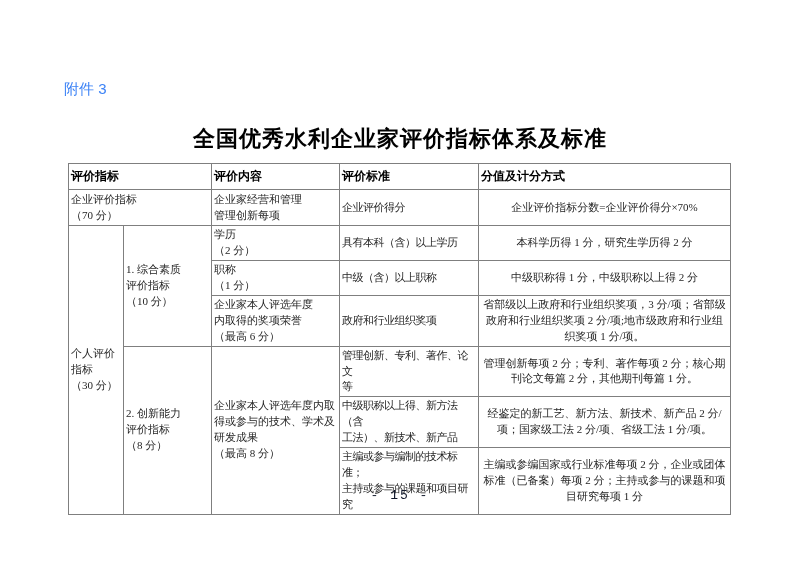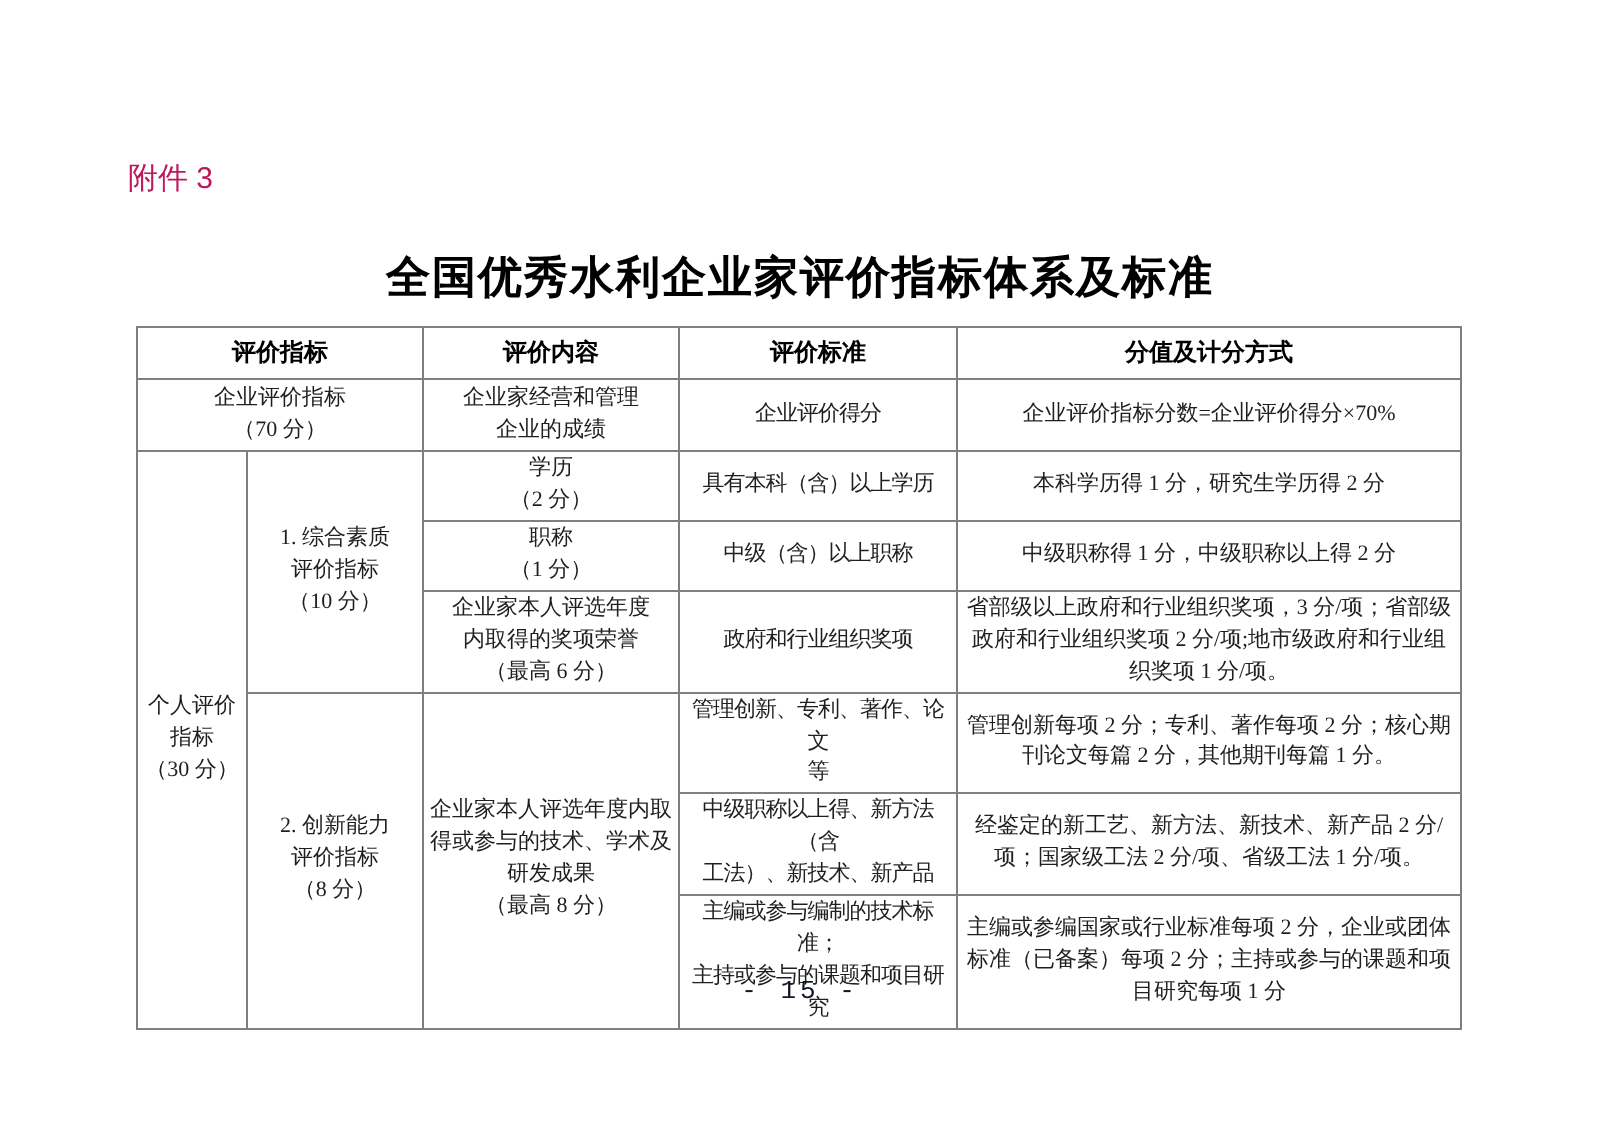--- a/index.html
+++ b/index.html
@@ -4,35 +4,35 @@
 <style>
   html,body{margin:0;padding:0;}
   body{
     width:800px;height:565px;background:#ffffff;position:relative;
     font-family:"Liberation Serif","DejaVu Serif",serif;color:#1a1a1a;
     overflow:hidden;
   }
   .attachment-label{
     position:absolute;left:64px;top:80px;
     font-size:15px;font-family:"Liberation Sans","DejaVu Sans",sans-serif;
-    color:#be185d;
+    color:#3b82f6;
   }
   .doc-title{
     position:absolute;left:0;right:0;top:124px;text-align:center;
     font-size:22px;font-weight:bold;letter-spacing:1px;color:#000;
     font-family:"Liberation Serif","DejaVu Serif",serif;
   }
   table.eval-table{
     position:absolute;left:68px;top:163px;width:662px;
     border-collapse:collapse;table-layout:fixed;
   }
   .eval-table td{
     border:1px solid #7f7f7f;
     font-size:11px;line-height:1.45;
-    text-align:center;vertical-align:middle;
+    text-align:left;vertical-align:middle;
     padding:1px 2px;white-space:pre-line;color:#1f1f1f;
     overflow:hidden;
   }
   .eval-table tr.h-header td{
     font-family:"Liberation Sans","DejaVu Sans",sans-serif;
     font-weight:bold;font-size:12px;white-space:normal;color:#000;
   }
   .eval-table td.scoring-cell{
     text-align:center;padding:1px 4px;white-space:normal;
   }
@@ -69,21 +69,21 @@
     <tr class="h-header">
       <td colspan="2">评价指标</td>
       <td>评价内容</td>
       <td>评价标准</td>
       <td>分值及计分方式</td>
     </tr>
     <tr class="h-r1">
       <td colspan="2">企业评价指标
 （70 分）</td>
       <td>企业家经营和管理
-企业的成绩</td>
+管理创新每项</td>
       <td class="standard-cell">企业评价得分</td>
       <td class="scoring-cell">企业评价指标分数=企业评价得分×70%</td>
     </tr>
     <tr class="h-r2">
       <td rowspan="6">个人评价
 指标
 （30 分）</td>
       <td rowspan="3">1. 综合素质
 评价指标
 （10 分）</td>

